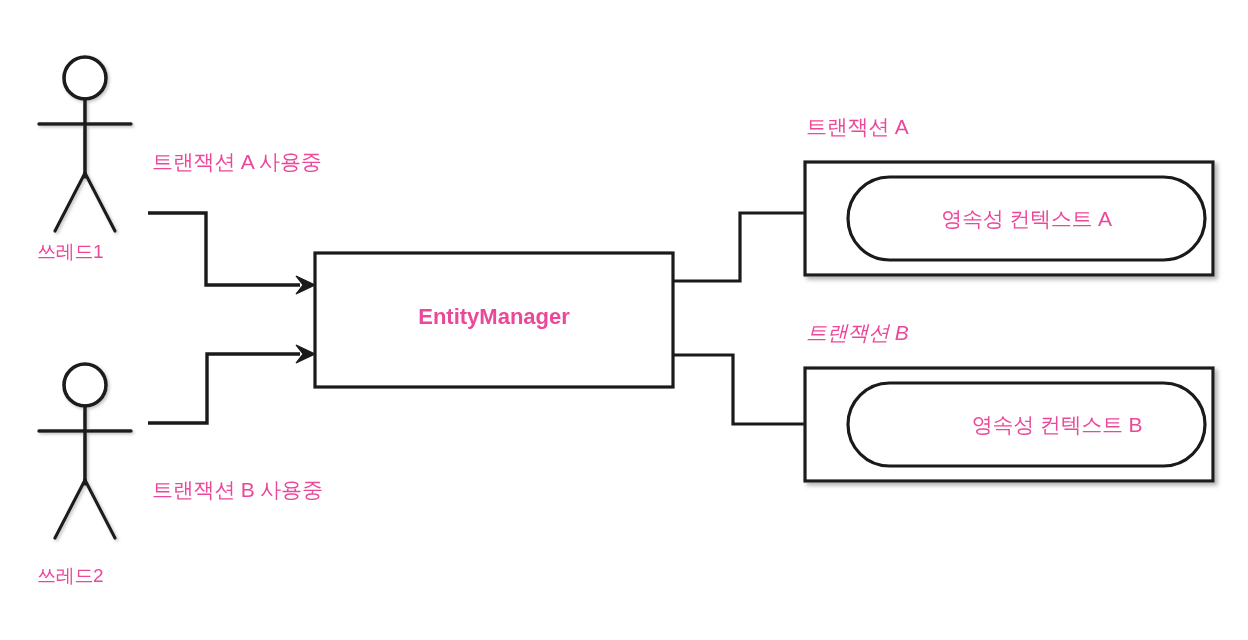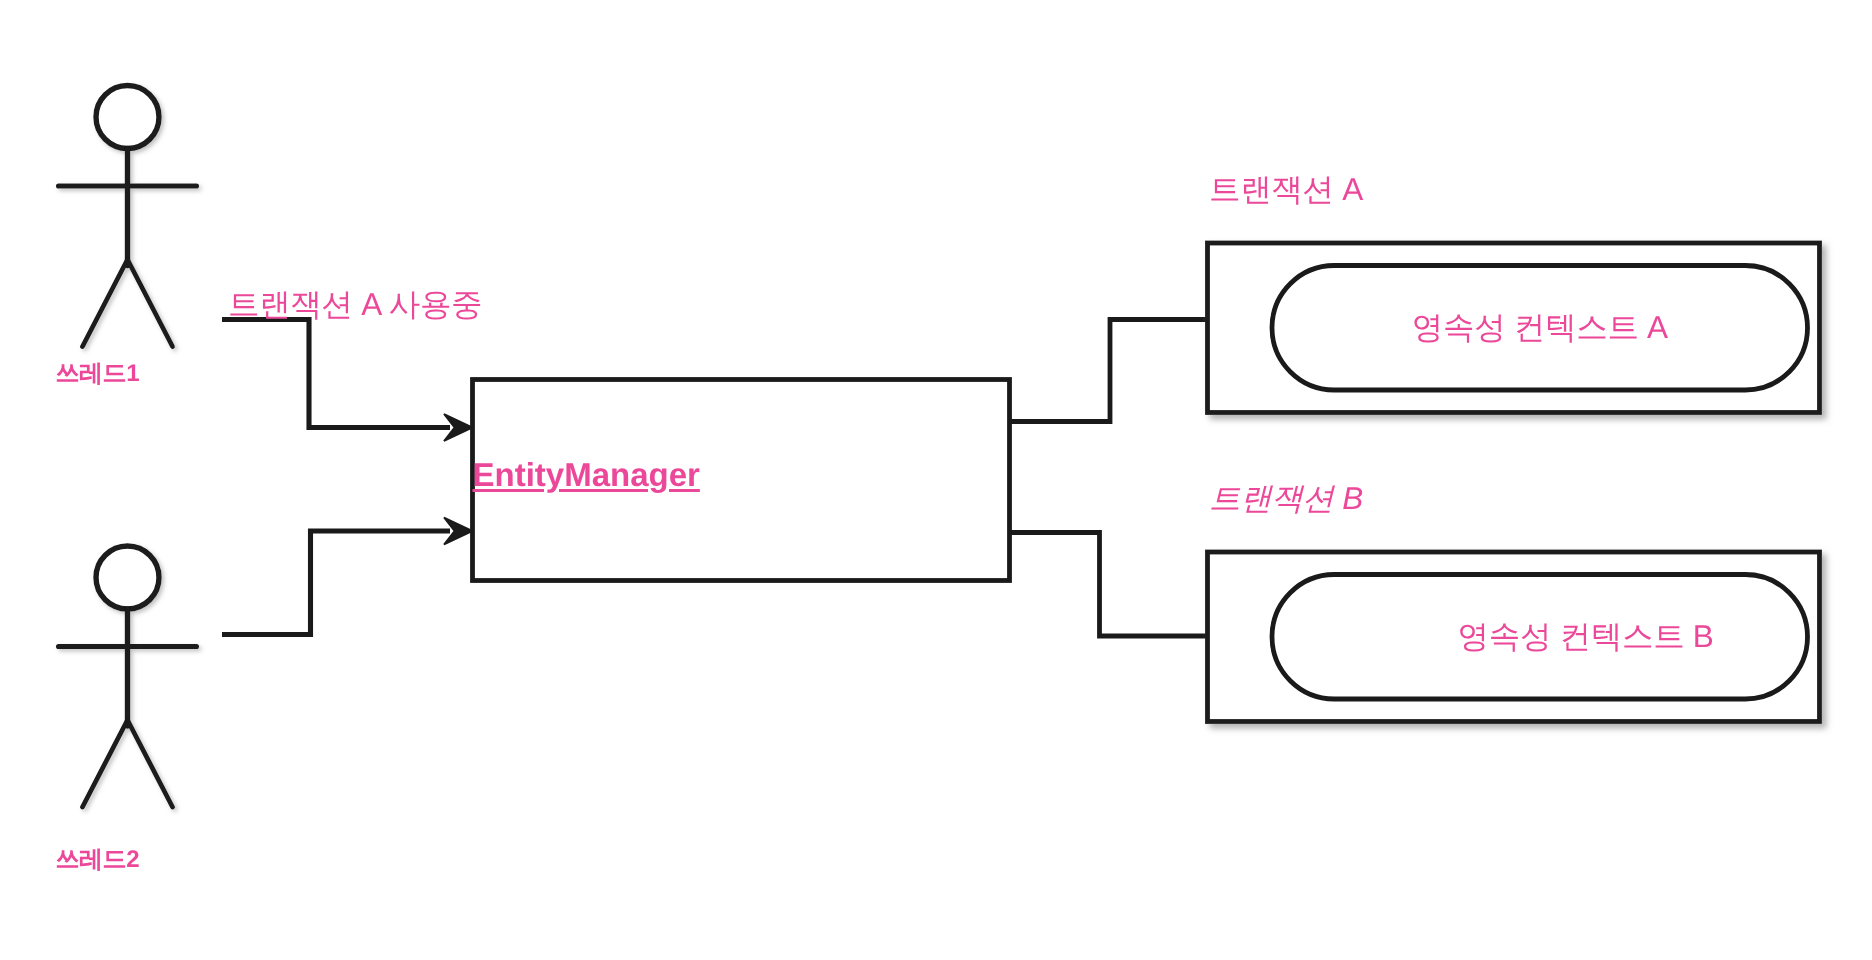--- a/index.html
+++ b/index.html
@@ -26,22 +26,22 @@
     height: 640px;
     display: block;
   }
   .txt {
     position: absolute;
     white-space: nowrap;
     color: #ec4899;
     line-height: 1;
   }
   .actor-label {
-    font-size: 16px;
-    font-weight: 700;
+    font-size: 19px;
+    font-weight: 400;
     letter-spacing: -0.3px;
   }
   .edge-label {
     font-size: 21px;
     font-weight: 400;
     letter-spacing: -0.2px;
   }
   .tx-label {
     font-size: 21px;
     font-weight: 400;
@@ -125,24 +125,25 @@
     </g>
     <g>
       <rect x="848" y="383" width="357" height="83" rx="41.5" ry="41.5" fill="#ffffff" stroke="#1a1a1a" stroke-width="3.2"></rect>
     </g>
   </svg>
 
   <div class="txt actor-label" style="left:37px; top:242px;">쓰레드1</div>
 
   <div class="txt actor-label" style="left:37px; top:566px;">쓰레드2</div>
 
-  <div class="txt edge-label" style="left:152px; top:151px;margin-top:42px;">트랜잭션 A 사용중</div>
+  <div class="txt edge-label" style="left:152px; top:151px;">트랜잭션 A 사용중</div>
 
+  <div class="txt edge-label" style="left:152px; top:479px;">트랜잭션 B 사용중</div>
 
-  <div class="txt box-title" style="left:315px; top:306px; width:358px; text-align:left;text-decoration:underline;">EntityManager</div>
+  <div class="txt box-title" style="left:315px; top:306px; width:358px; text-align:center;">EntityManager</div>
 
   <div class="txt tx-label" style="left:806px; top:116px;">트랜잭션 A</div>
 
   <div class="txt ctx-label" style="left:848px; top:208px; width:357px; text-align:center;">영속성 컨텍스트 A</div>
 
   <div class="txt tx-label" style="left:806px; top:322px;font-style:italic;">트랜잭션 B</div>
 
   <div class="txt ctx-label" style="left:848px; top:414px; width:418px; text-align:center;">영속성 컨텍스트 B</div>
 
 </div>

